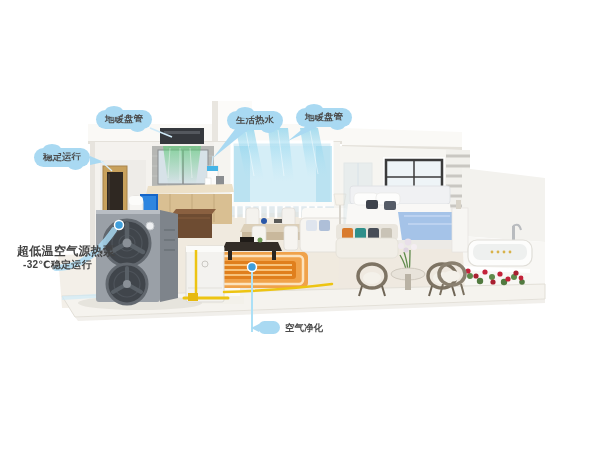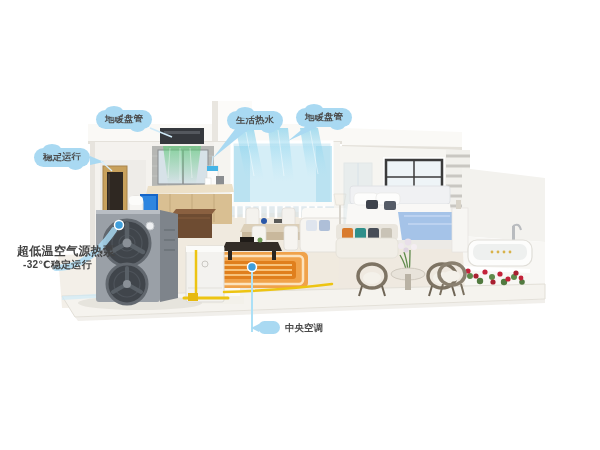--- a/index.html
+++ b/index.html
@@ -315,13 +315,13 @@
   <span>地暖盘管</span>
 </div>
 <div class="cloud" style="left:34px;top:148px">
   <span>稳定运行</span>
 </div>
 
 <div class="hp-label hp-line1" style="left:17px;top:243px">超低温空气源热泵</div>
 <div class="hp-label hp-line2" style="left:23px;top:258px">-32℃稳定运行</div>
 
 <div class="cloud-sm" style="left:258px;top:321px"></div>
-<div class="fh-text" style="left:285px;top:322px">中央空调</div>
+<div class="fh-text" style="left:285px;top:322px">空气净化</div>
 
 </body></html>

